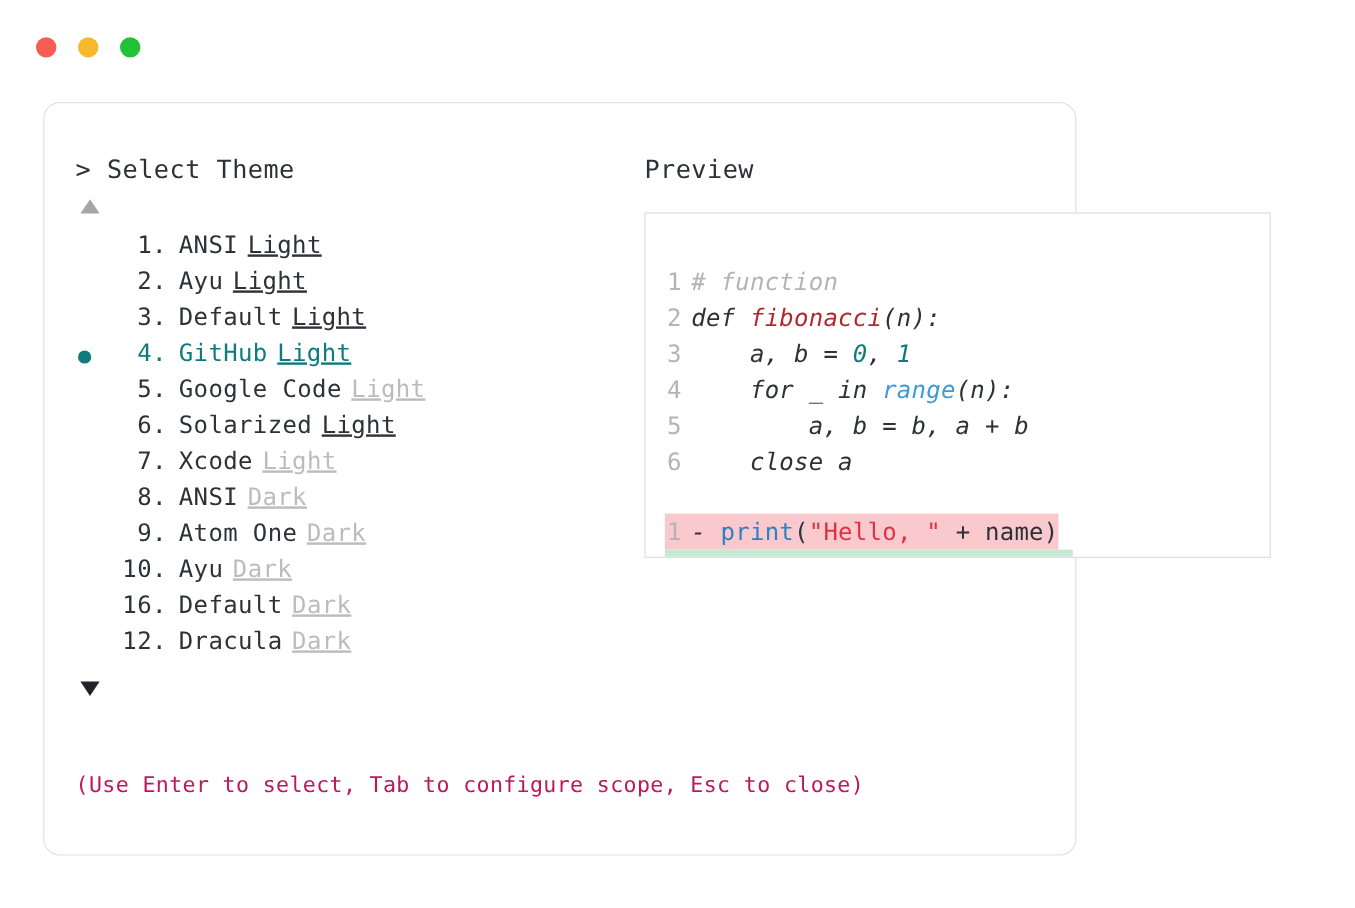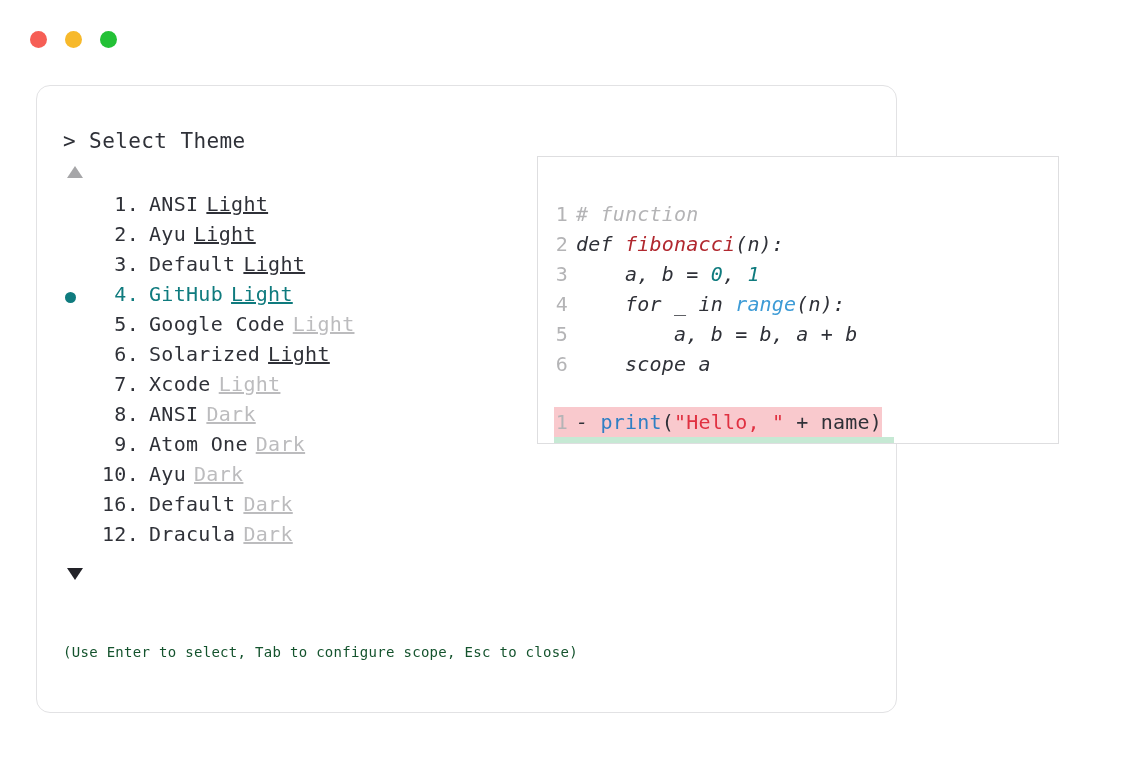--- a/index.html
+++ b/index.html
@@ -117,22 +117,22 @@
   .variant-muted  { color: #bcbcbe; }
   .theme-item.selected .item-index,
   .theme-item.selected .item-dot,
   .theme-item.selected .item-name,
   .theme-item.selected .item-variant { color: #0f7b7e; }
 
   #hint-text {
     position: absolute;
     left: 26px;
     top: 558px;
-    font-size: 14px;
-    color: #14532d;
+    font-size: 18px;
+    color: #be185d;
     letter-spacing: 0.3px;
     white-space: pre;
   }
 
   
   #preview-pane {
     position: absolute;
     left: 500px;
     top: 45px;
     width: 530px;
@@ -231,28 +231,29 @@
           <li class="theme-item"><span class="bullet-slot"></span><span class="item-index">16.</span><span class="item-name">Default</span><span class="item-variant variant-muted">Dark</span></li>
           <li class="theme-item"><span class="bullet-slot"></span><span class="item-index">12.</span><span class="item-name">Dracula</span><span class="item-variant variant-muted">Dark</span></li>
         </ul>
 
       <div class="scroll-arrow" id="scroll-down-arrow"></div>
     </div>
 
     <div id="hint-text">(Use Enter to select, Tab to configure scope, Esc to close)</div>
 
     <div id="preview-pane">
+      <div id="preview-label">Preview</div>
       <div id="preview-box">
         <div id="code-block">
             <div class="code-line"><span class="lineno">1</span><span class="code-text"><span class="tok-comment"># function</span></span></div>
             <div class="code-line"><span class="lineno">2</span><span class="code-text"><span class="tok-keyword">def </span><span class="tok-func">fibonacci</span><span class="tok-plain">(n):</span></span></div>
             <div class="code-line"><span class="lineno">3</span><span class="code-text"><span class="tok-plain">    a, b = </span><span class="tok-num">0</span><span class="tok-plain">, </span><span class="tok-num">1</span></span></div>
             <div class="code-line"><span class="lineno">4</span><span class="code-text"><span class="tok-plain">    for _ in </span><span class="tok-builtin">range</span><span class="tok-plain">(n):</span></span></div>
             <div class="code-line"><span class="lineno">5</span><span class="code-text"><span class="tok-plain">        a, b = b, a + b</span></span></div>
-            <div class="code-line"><span class="lineno">6</span><span class="code-text"><span class="tok-plain">    scope a</span></span></div>
+            <div class="code-line"><span class="lineno">6</span><span class="code-text"><span class="tok-plain">    close a</span></span></div>
             <div class="code-gap"></div>
             <div class="diff-wrap"><span class="diff-line diff-del"><span class="lineno">1</span><span class="code-text tok-sign-del">- </span><span><span class="tok-print">print</span><span class="tok-plain">(</span><span class="tok-string">"Hello, "</span><span class="tok-plain"> + name)</span></span></span></div>
             <div class="diff-wrap"><span class="diff-line diff-add"><span class="lineno">1</span><span class="code-text tok-sign-add">+ </span><span><span class="tok-print">print</span><span class="tok-plain">(</span><span class="tok-string">f"Hello, </span><span class="tok-plain">{name}</span><span class="tok-string">!"</span><span class="tok-plain">)</span></span></span></div>
           </div>
       </div>
     </div>
 
   </div>
 </div>
 

